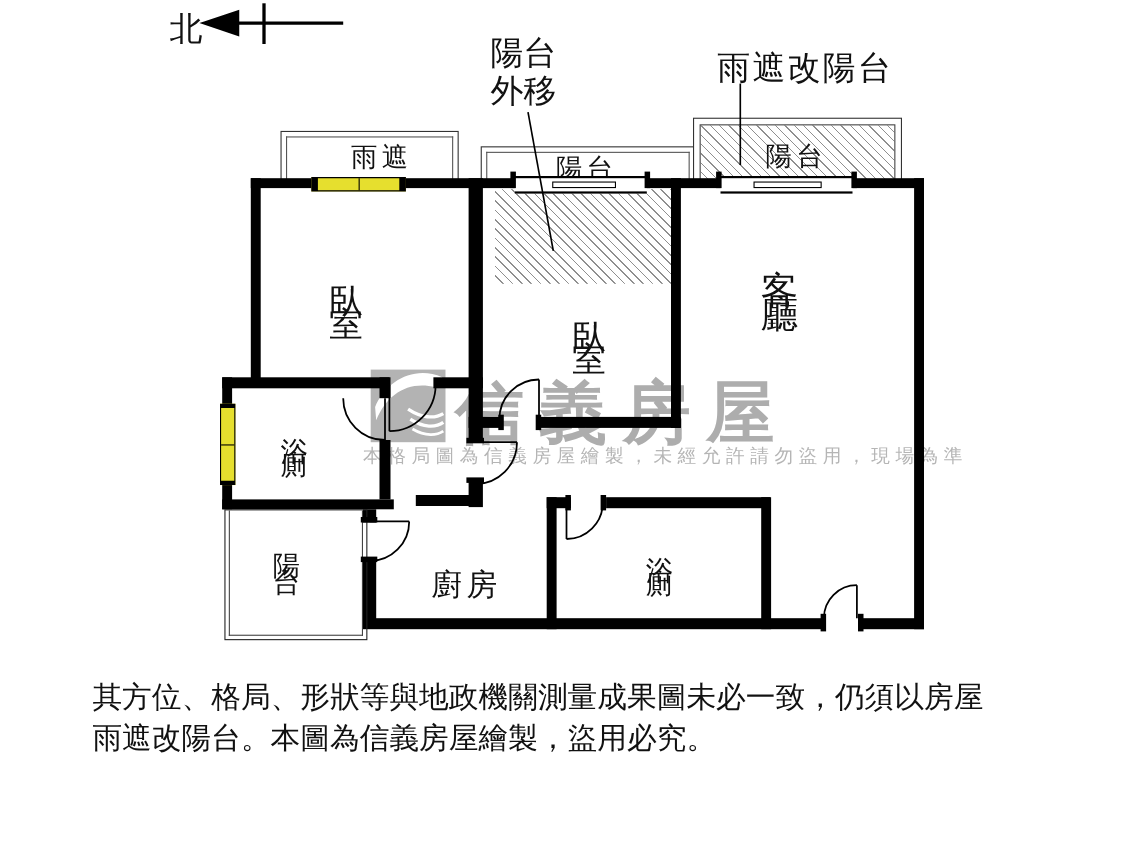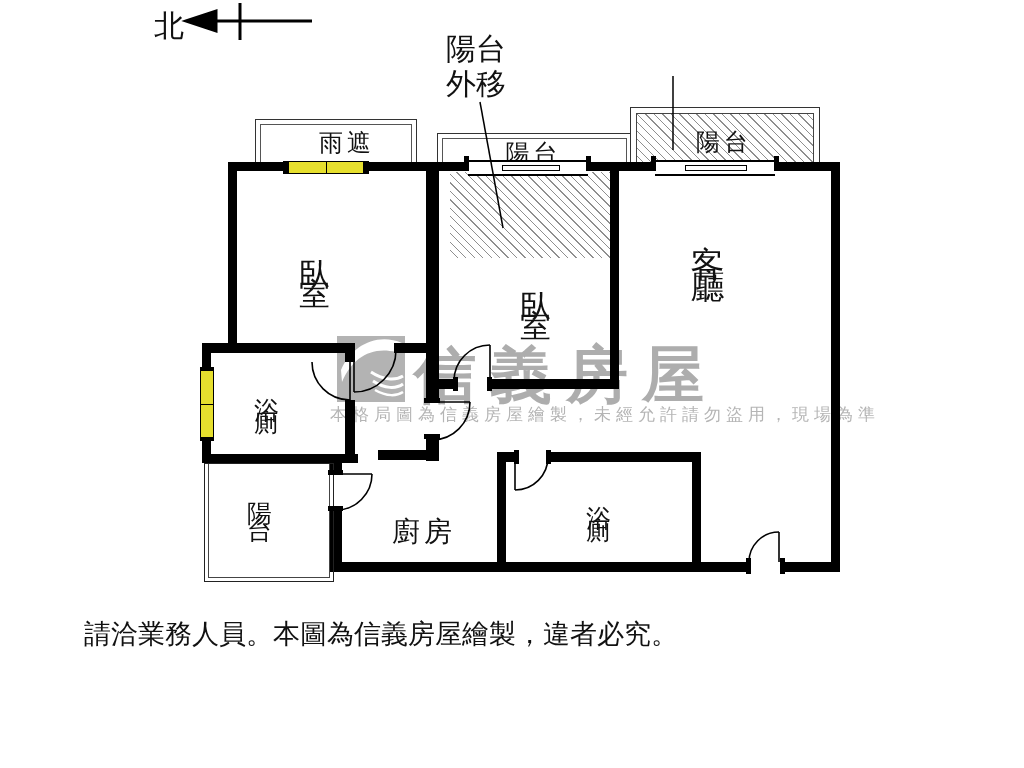--- a/index.html
+++ b/index.html
@@ -38,20 +38,21 @@
   </div>
 
   <div class="abs" style="left:0;top:0;width:1024px;height:768px;z-index:2;">
 
     <div class="label" style="left:154px;top:6px;font-size:30px;">北</div>
 
     <div class="label" style="left:446px;top:31px;font-size:30px;line-height:35px;">
       <div>陽台</div>
       <div>外移</div>
     </div>
+    <div class="label" style="left:652px;top:42px;font-size:30px;letter-spacing:2px;white-space:nowrap;">雨遮改陽台</div>
 
     <div class="thinbox" style="left:255px;top:119px;width:160px;height:45px;">
       <div class="innerline"></div>
     </div>
     <div class="label center" style="left:255px;top:127px;width:184px;font-size:24px;letter-spacing:4px;">雨遮</div>
 
     <div class="thinbox" style="left:437px;top:133px;width:193px;height:31px;">
       <div class="innerline"></div>
     </div>
     <div class="label center" style="left:437px;top:137px;width:193px;font-size:24px;letter-spacing:4px;">陽台</div>
@@ -169,16 +170,17 @@
     <div class="label vtext" style="left:293px;top:236px;font-size:31px;letter-spacing:16px;">臥室</div>
     <div class="label vtext" style="left:514px;top:268px;font-size:31px;letter-spacing:16px;">臥室</div>
     <div class="label vtext" style="left:684px;top:218px;font-size:34px;letter-spacing:22px;">客廳</div>
     <div class="label vtext" style="left:250px;top:378px;font-size:25px;letter-spacing:10px;">浴廁</div>
     <div class="label vtext" style="left:582px;top:486px;font-size:25px;letter-spacing:10px;">浴廁</div>
     <div class="label vtext" style="left:243px;top:483px;font-size:25px;letter-spacing:14px;">陽台</div>
     <div class="label" style="left:392px;top:513px;font-size:28px;letter-spacing:4px;white-space:nowrap;text-align:right;">廚房</div>
   </div>
 
   <div class="abs" style="left:84px;top:616px;width:870px;font-size:27px;line-height:37px;z-index:3;">
-    <div class="disc-line">請洽業務人員。本圖為信義房屋繪製，違者必究。</div>
+    <div class="disc-line">其方位、格局、形狀等與地政機關測量成果圖未必一致，仍須以房屋</div>
+    <div class="disc-line">雨遮改陽台。本圖為信義房屋繪製，盜用必究。</div>
   </div>
 
 </div>
 
 </body></html>

